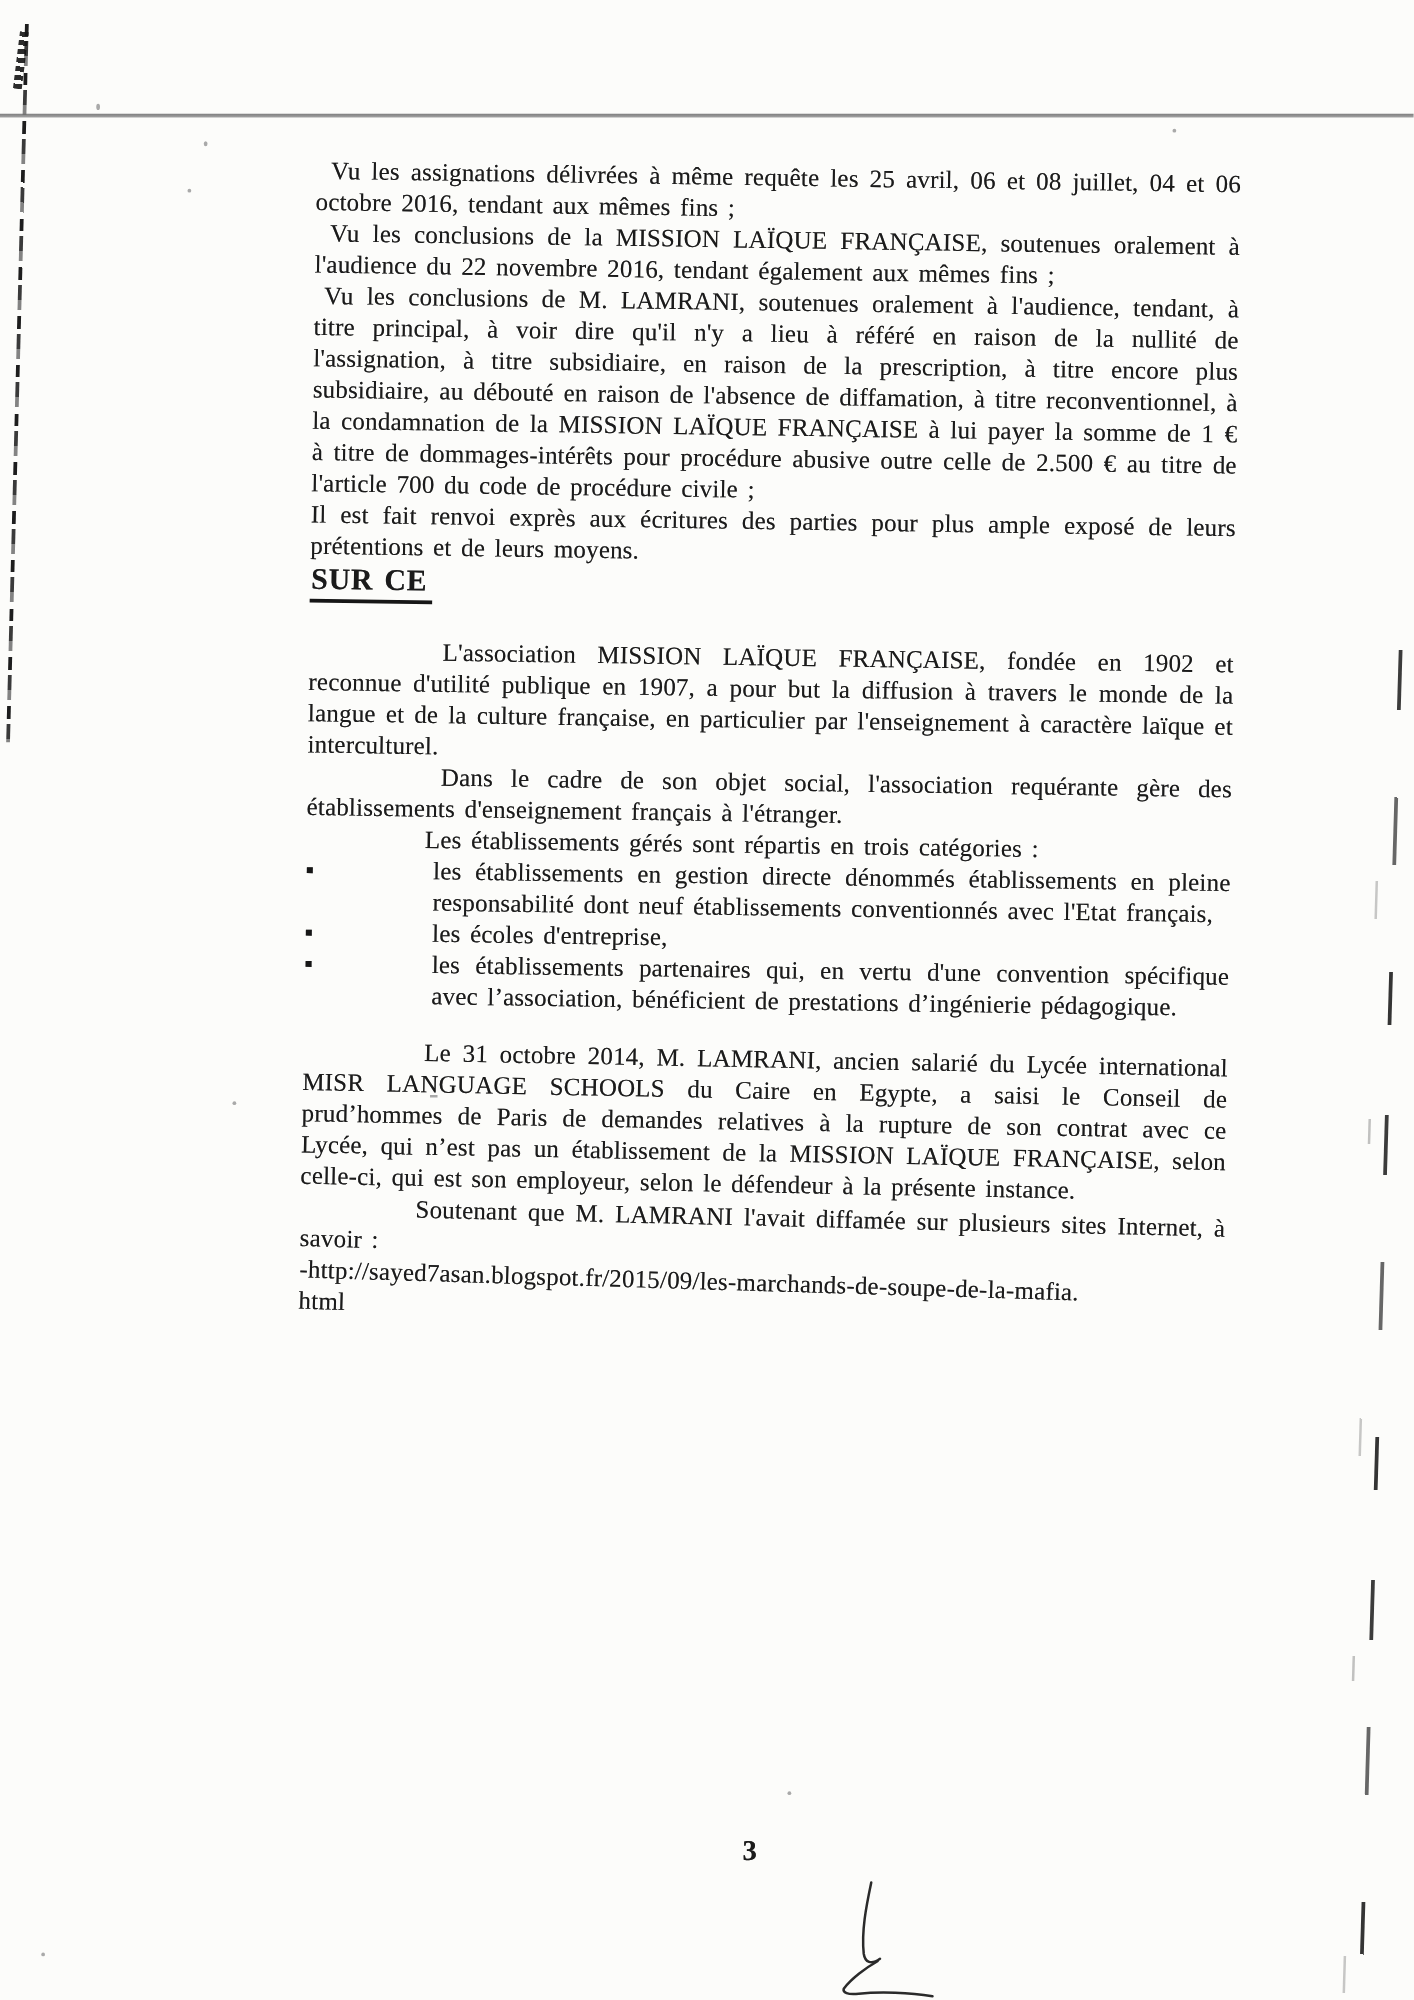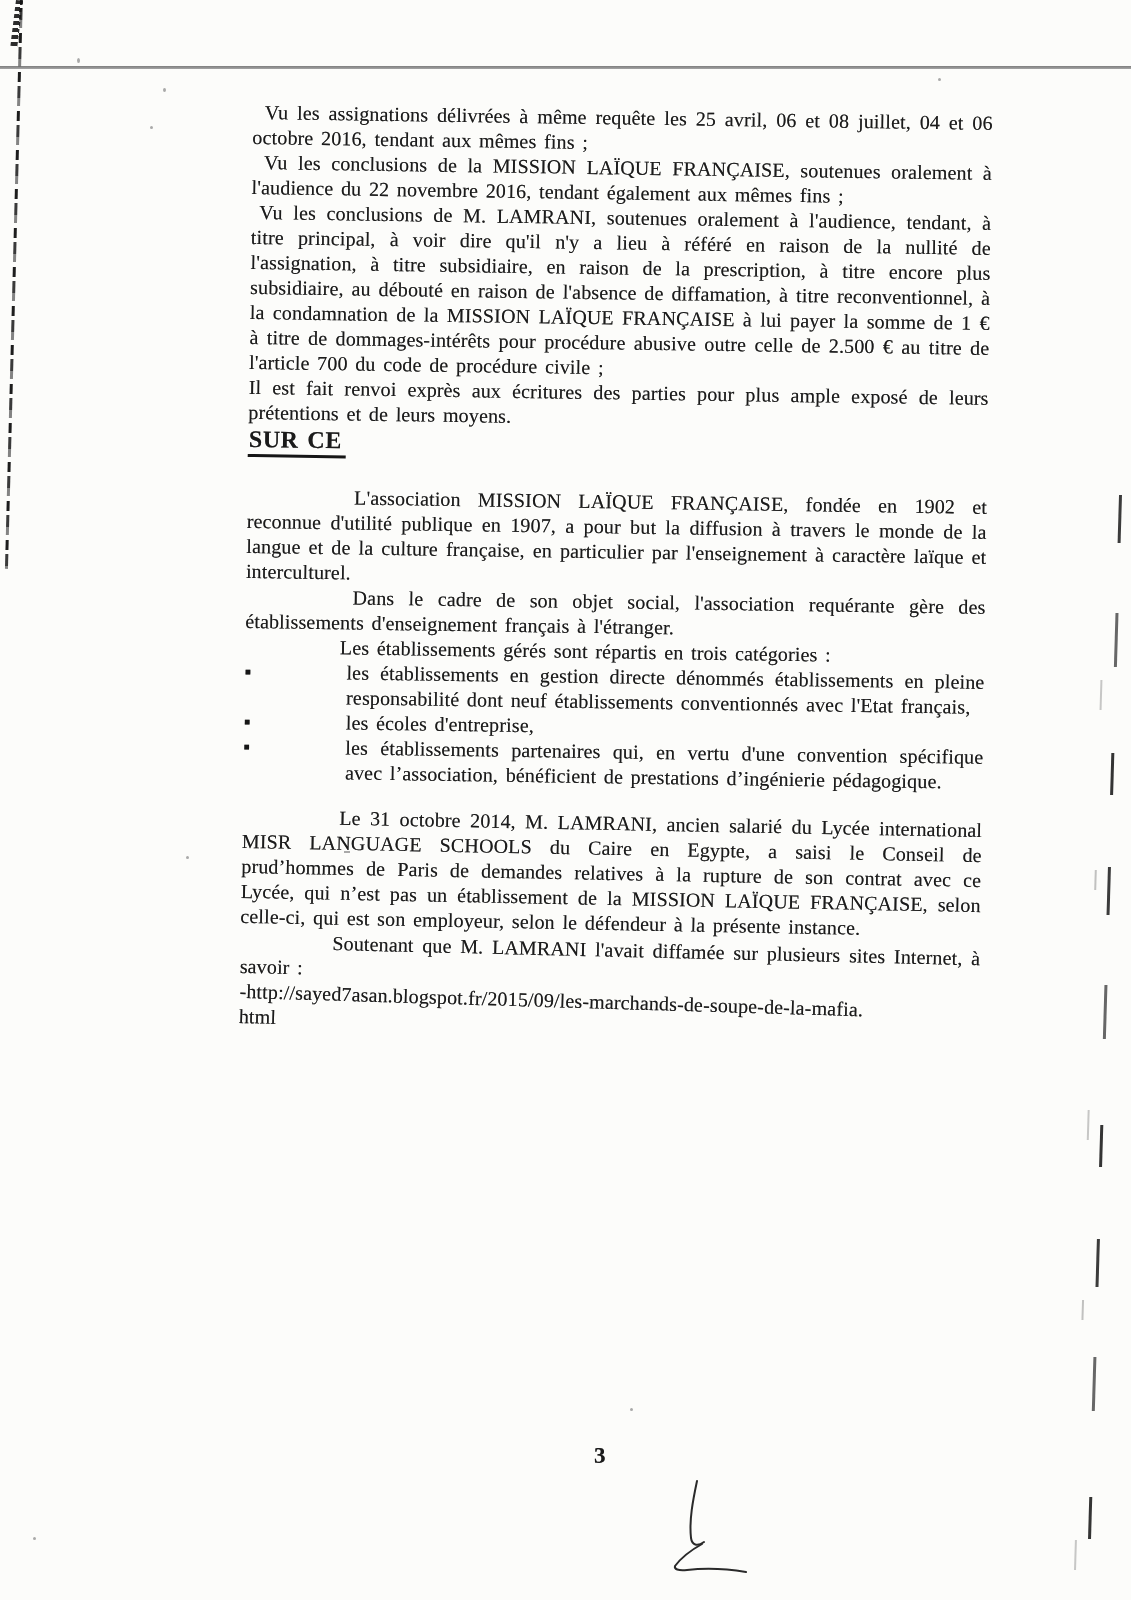--- a/index.html
+++ b/index.html
@@ -4,21 +4,21 @@
 <style>
   html, body { margin: 0; padding: 0; }
   body {
     width: 1131px; height: 1600px;
     background: #fcfcfa;
     font-family: "Liberation Serif", serif;
     color: #1b1b1b;
     position: relative;
     overflow: hidden;
   }
-  .page { position: absolute; inset: 0; }
+  .page { position: absolute; inset: 0; margin-top: 25px; }
 
   
   .top-rule {
     position: absolute; left: 0; top: 66px; width: 1131px; height: 3px;
     background: linear-gradient(180deg, #7e7e7e, #a5a5a5);
   }
   .edge-left {
     position: absolute; left: 20px; top: -6px; width: 3px; height: 575px;
     transform: rotate(1.5deg); transform-origin: top left;
     background: repeating-linear-gradient(180deg,

